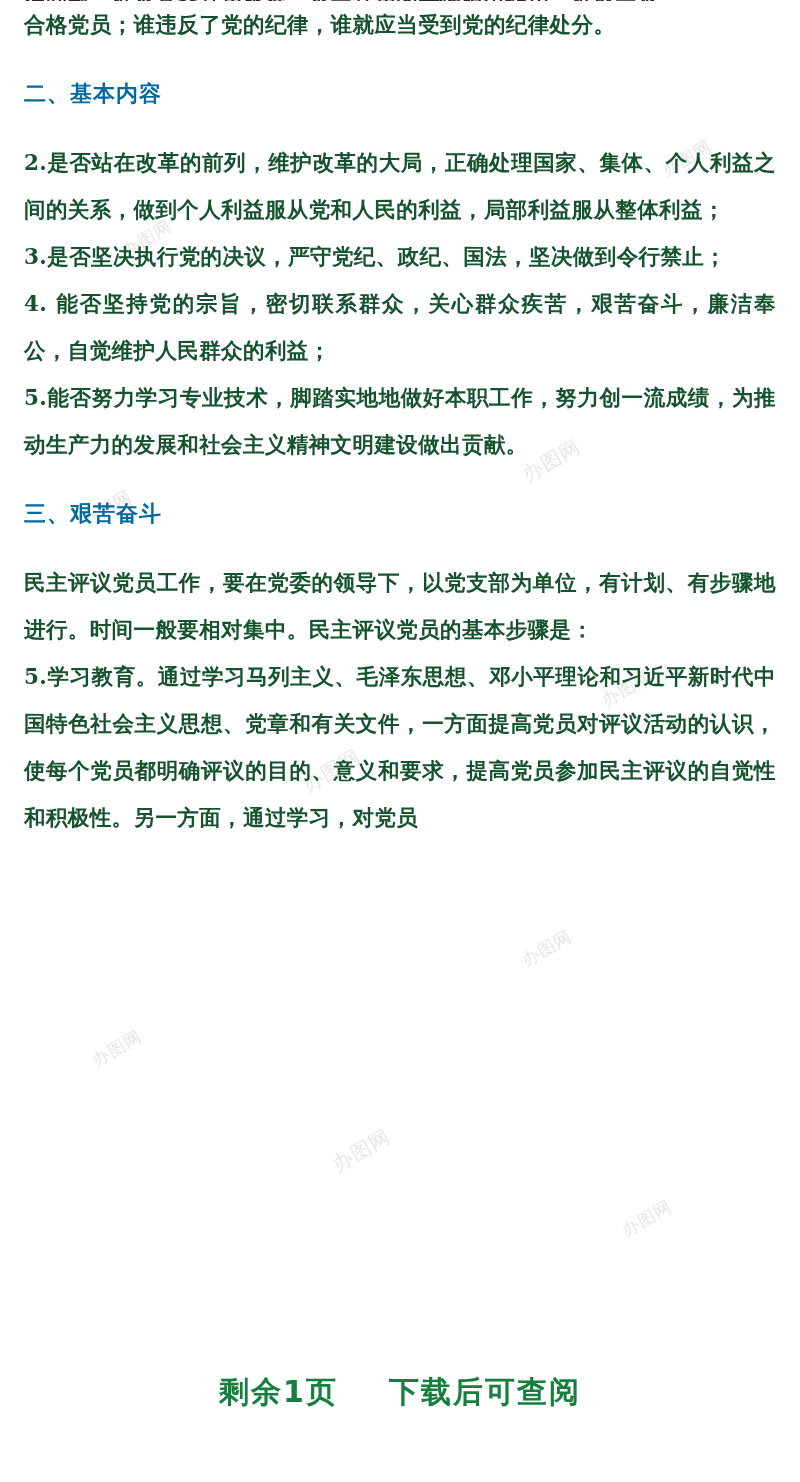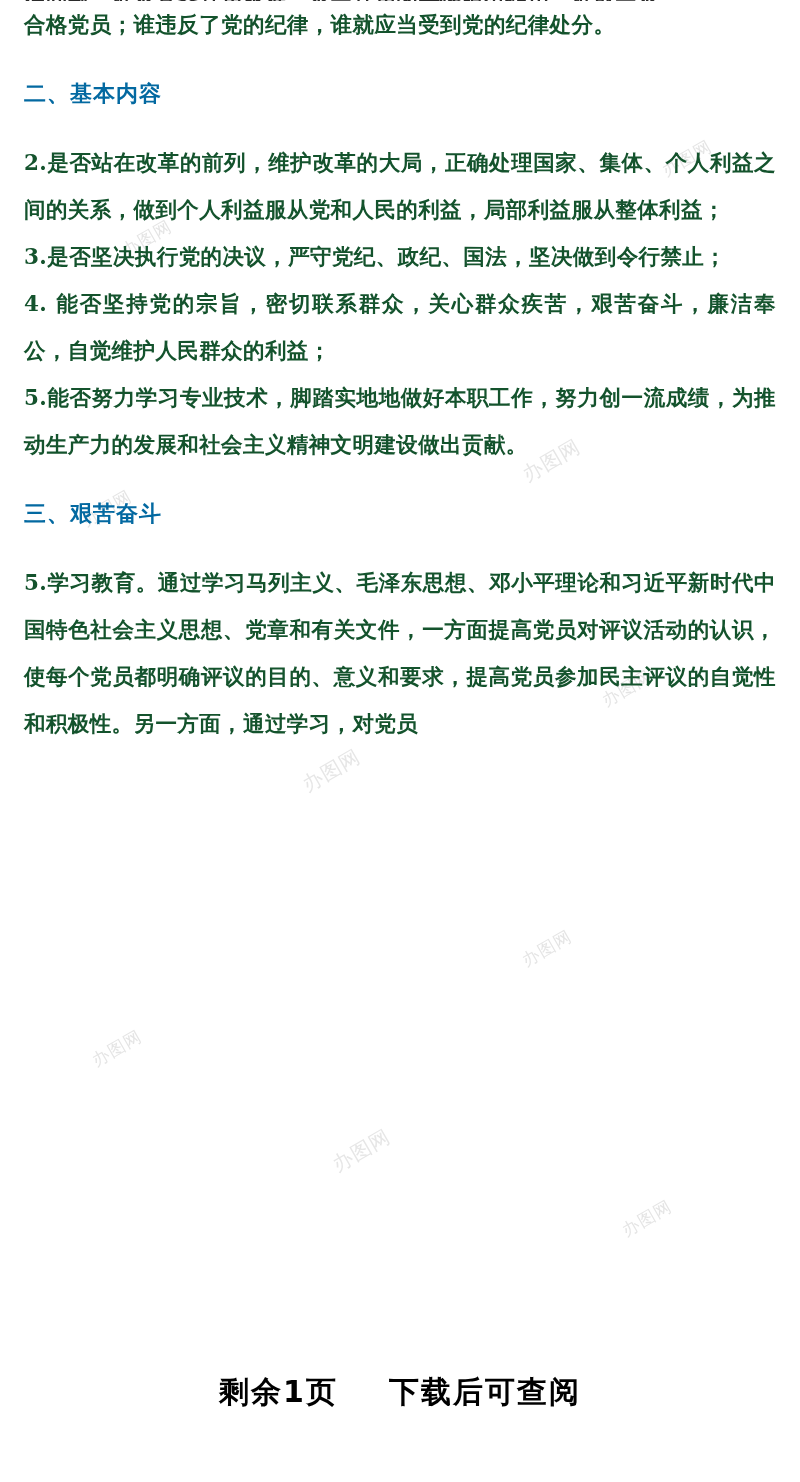--- a/index.html
+++ b/index.html
@@ -60,21 +60,21 @@
 
   .footer-banner {
     position: absolute;
     left: 0;
     right: 0;
     bottom: 46px;
     text-align: center;
     font-size: 30px;
     font-weight: 700;
     letter-spacing: 2px;
-    color: #000000;
+    color: #15803d;
     z-index: 3;
     font-family: "DejaVu Sans", "Liberation Sans", sans-serif;
   }
   .footer-banner .gap {
     display: inline-block;
     width: 26px;
   }
 
   
   .watermark-layer {
@@ -121,20 +121,21 @@
 
     <div class="para clipped-top">德问题。谁不具备党员标准、不是党员的先锋模范作用，谁就是不</div>
 
     <p class="para">合格党员；谁违反了党的纪律，谁就应当受到党的纪律处分。</p>
     <p class="heading">二、基本内容</p>
     <p class="para">2.是否站在改革的前列，维护改革的大局，正确处理国家、集体、个人利益之间的关系，做到个人利益服从党和人民的利益，局部利益服从整体利益；</p>
     <p class="para">3.是否坚决执行党的决议，严守党纪、政纪、国法，坚决做到令行禁止；</p>
     <p class="para">4. 能否坚持党的宗旨，密切联系群众，关心群众疾苦，艰苦奋斗，廉洁奉公，自觉维护人民群众的利益；</p>
     <p class="para">5.能否努力学习专业技术，脚踏实地地做好本职工作，努力创一流成绩，为推动生产力的发展和社会主义精神文明建设做出贡献。</p>
     <p class="heading">三、艰苦奋斗</p>
+    <p class="para">民主评议党员工作，要在党委的领导下，以党支部为单位，有计划、有步骤地进行。时间一般要相对集中。民主评议党员的基本步骤是：</p>
     <p class="para">5.学习教育。通过学习马列主义、毛泽东思想、邓小平理论和习近平新时代中国特色社会主义思想、党章和有关文件，一方面提高党员对评议活动的认识，使每个党员都明确评议的目的、意义和要求，提高党员参加民主评议的自觉性和积极性。另一方面，通过学习，对党员</p>
 
   </div>
 
   <div class="footer-banner">
     <span>剩余1页</span>
     <span class="gap"></span>
     <span>下载后可查阅</span>
   </div>
 

